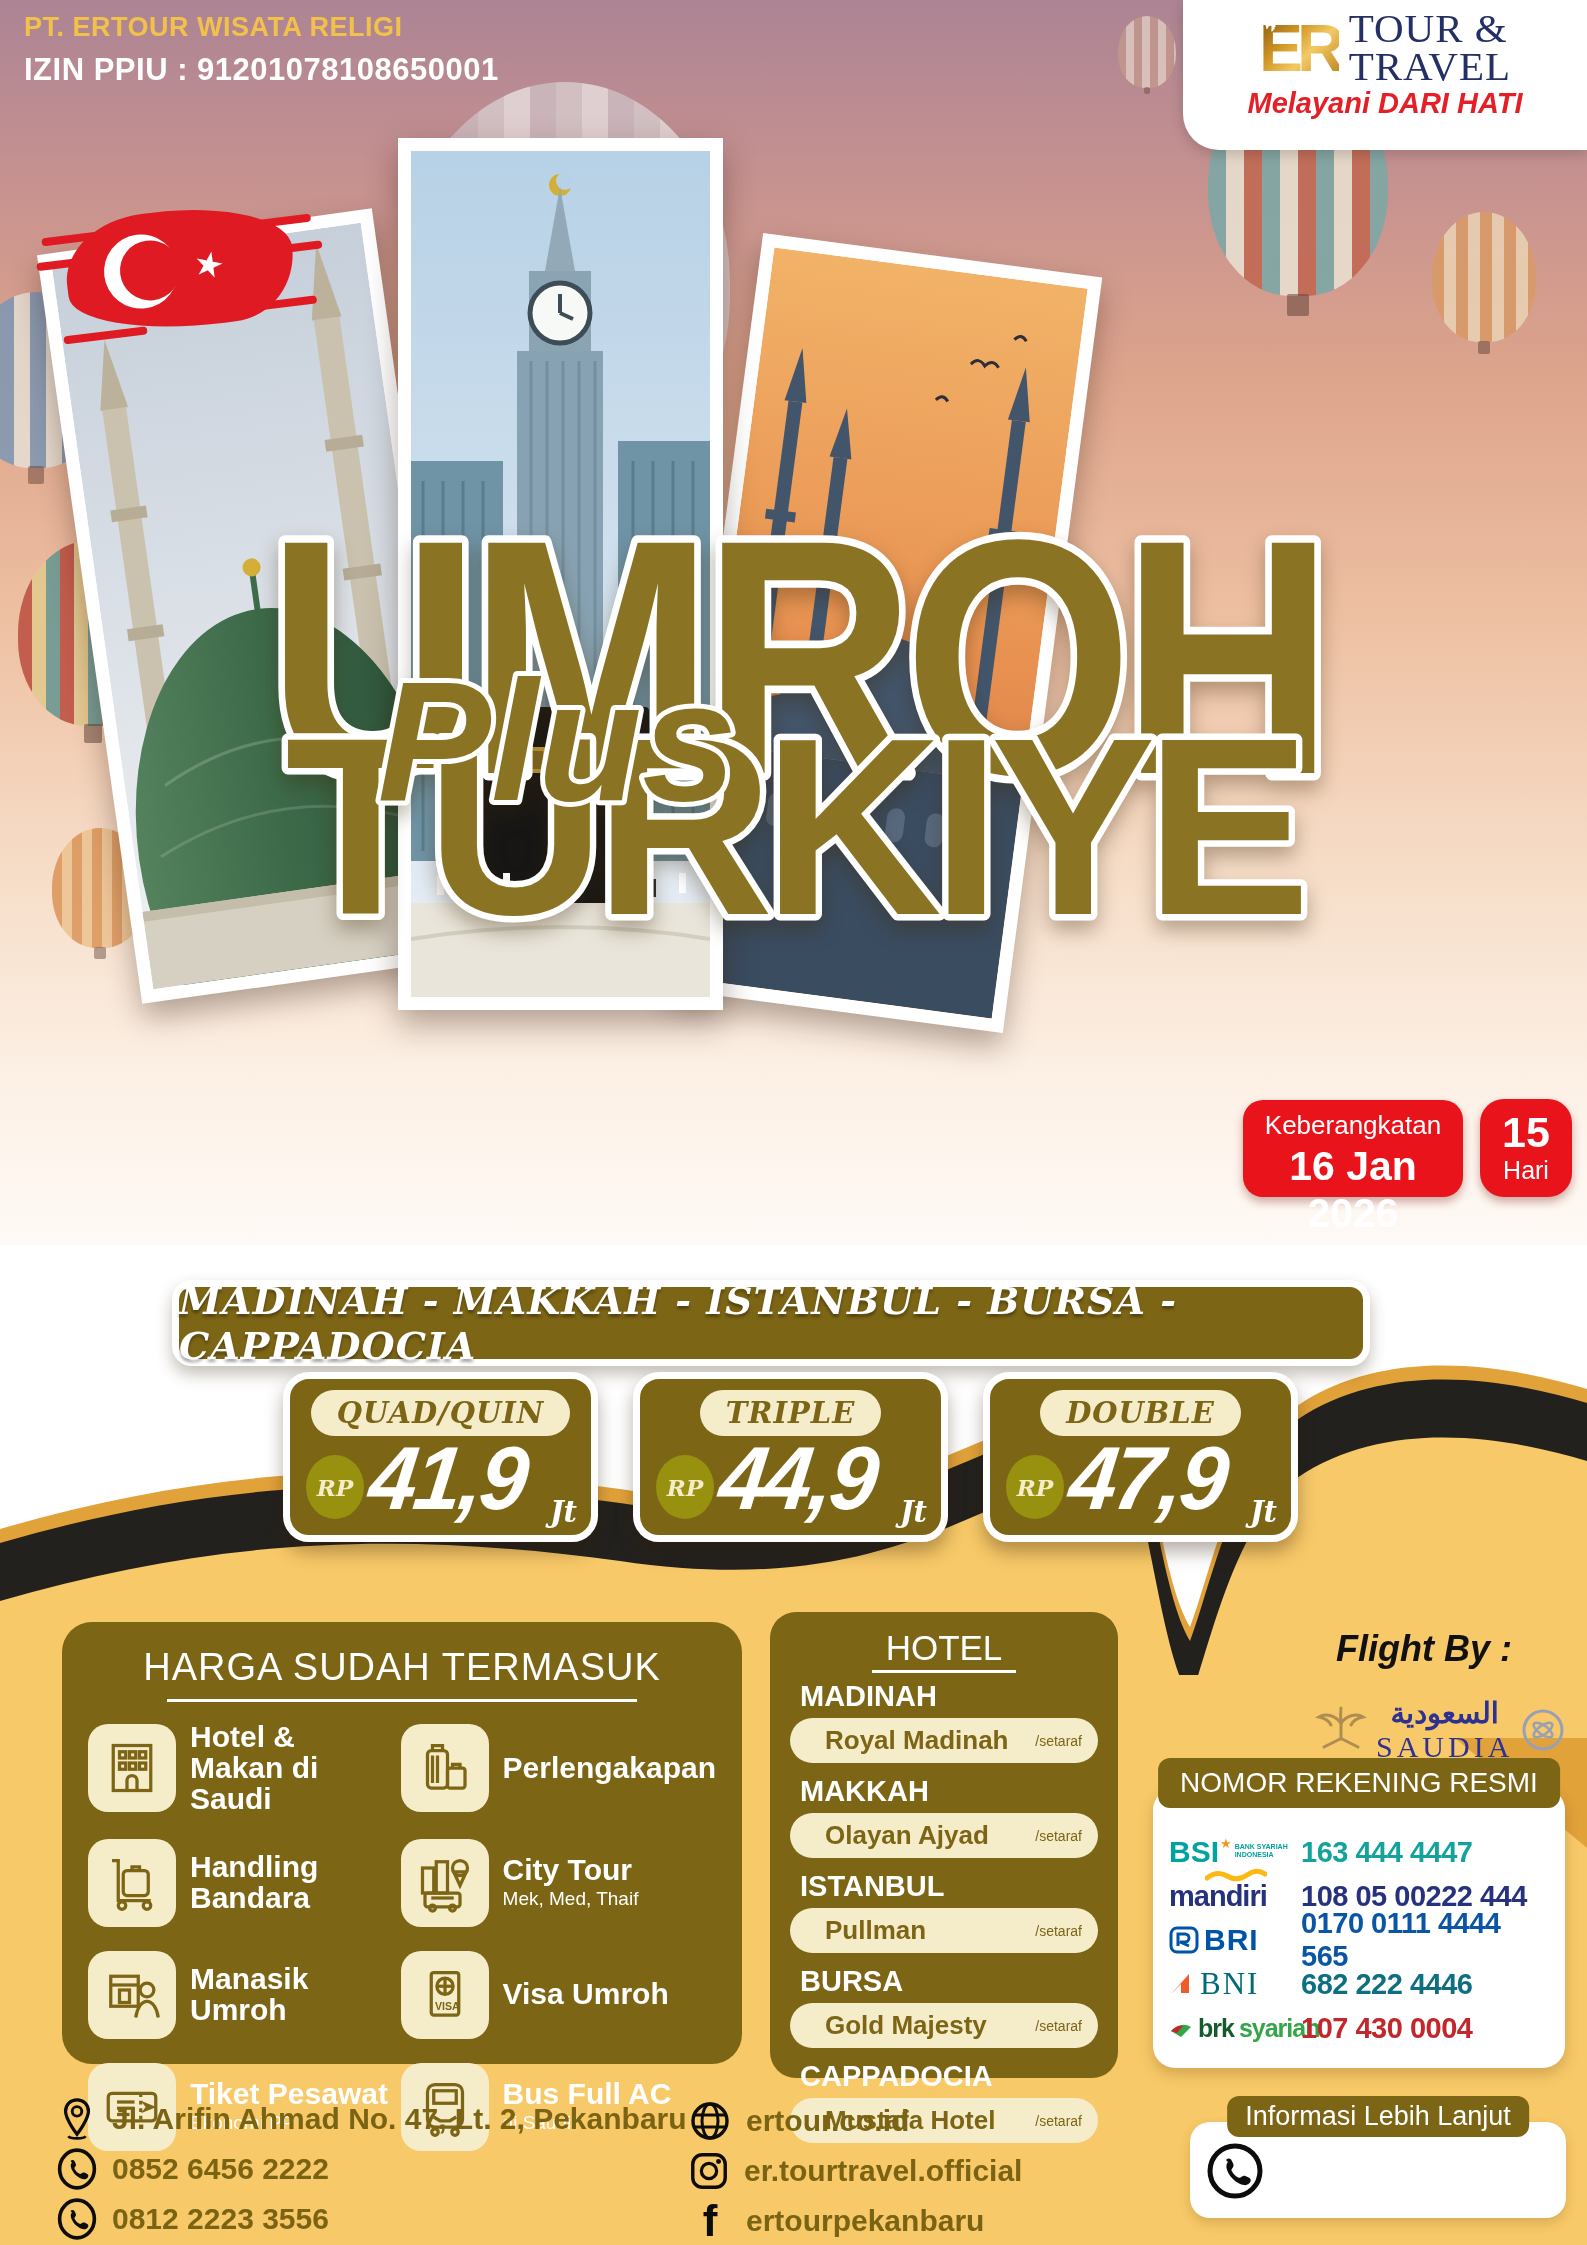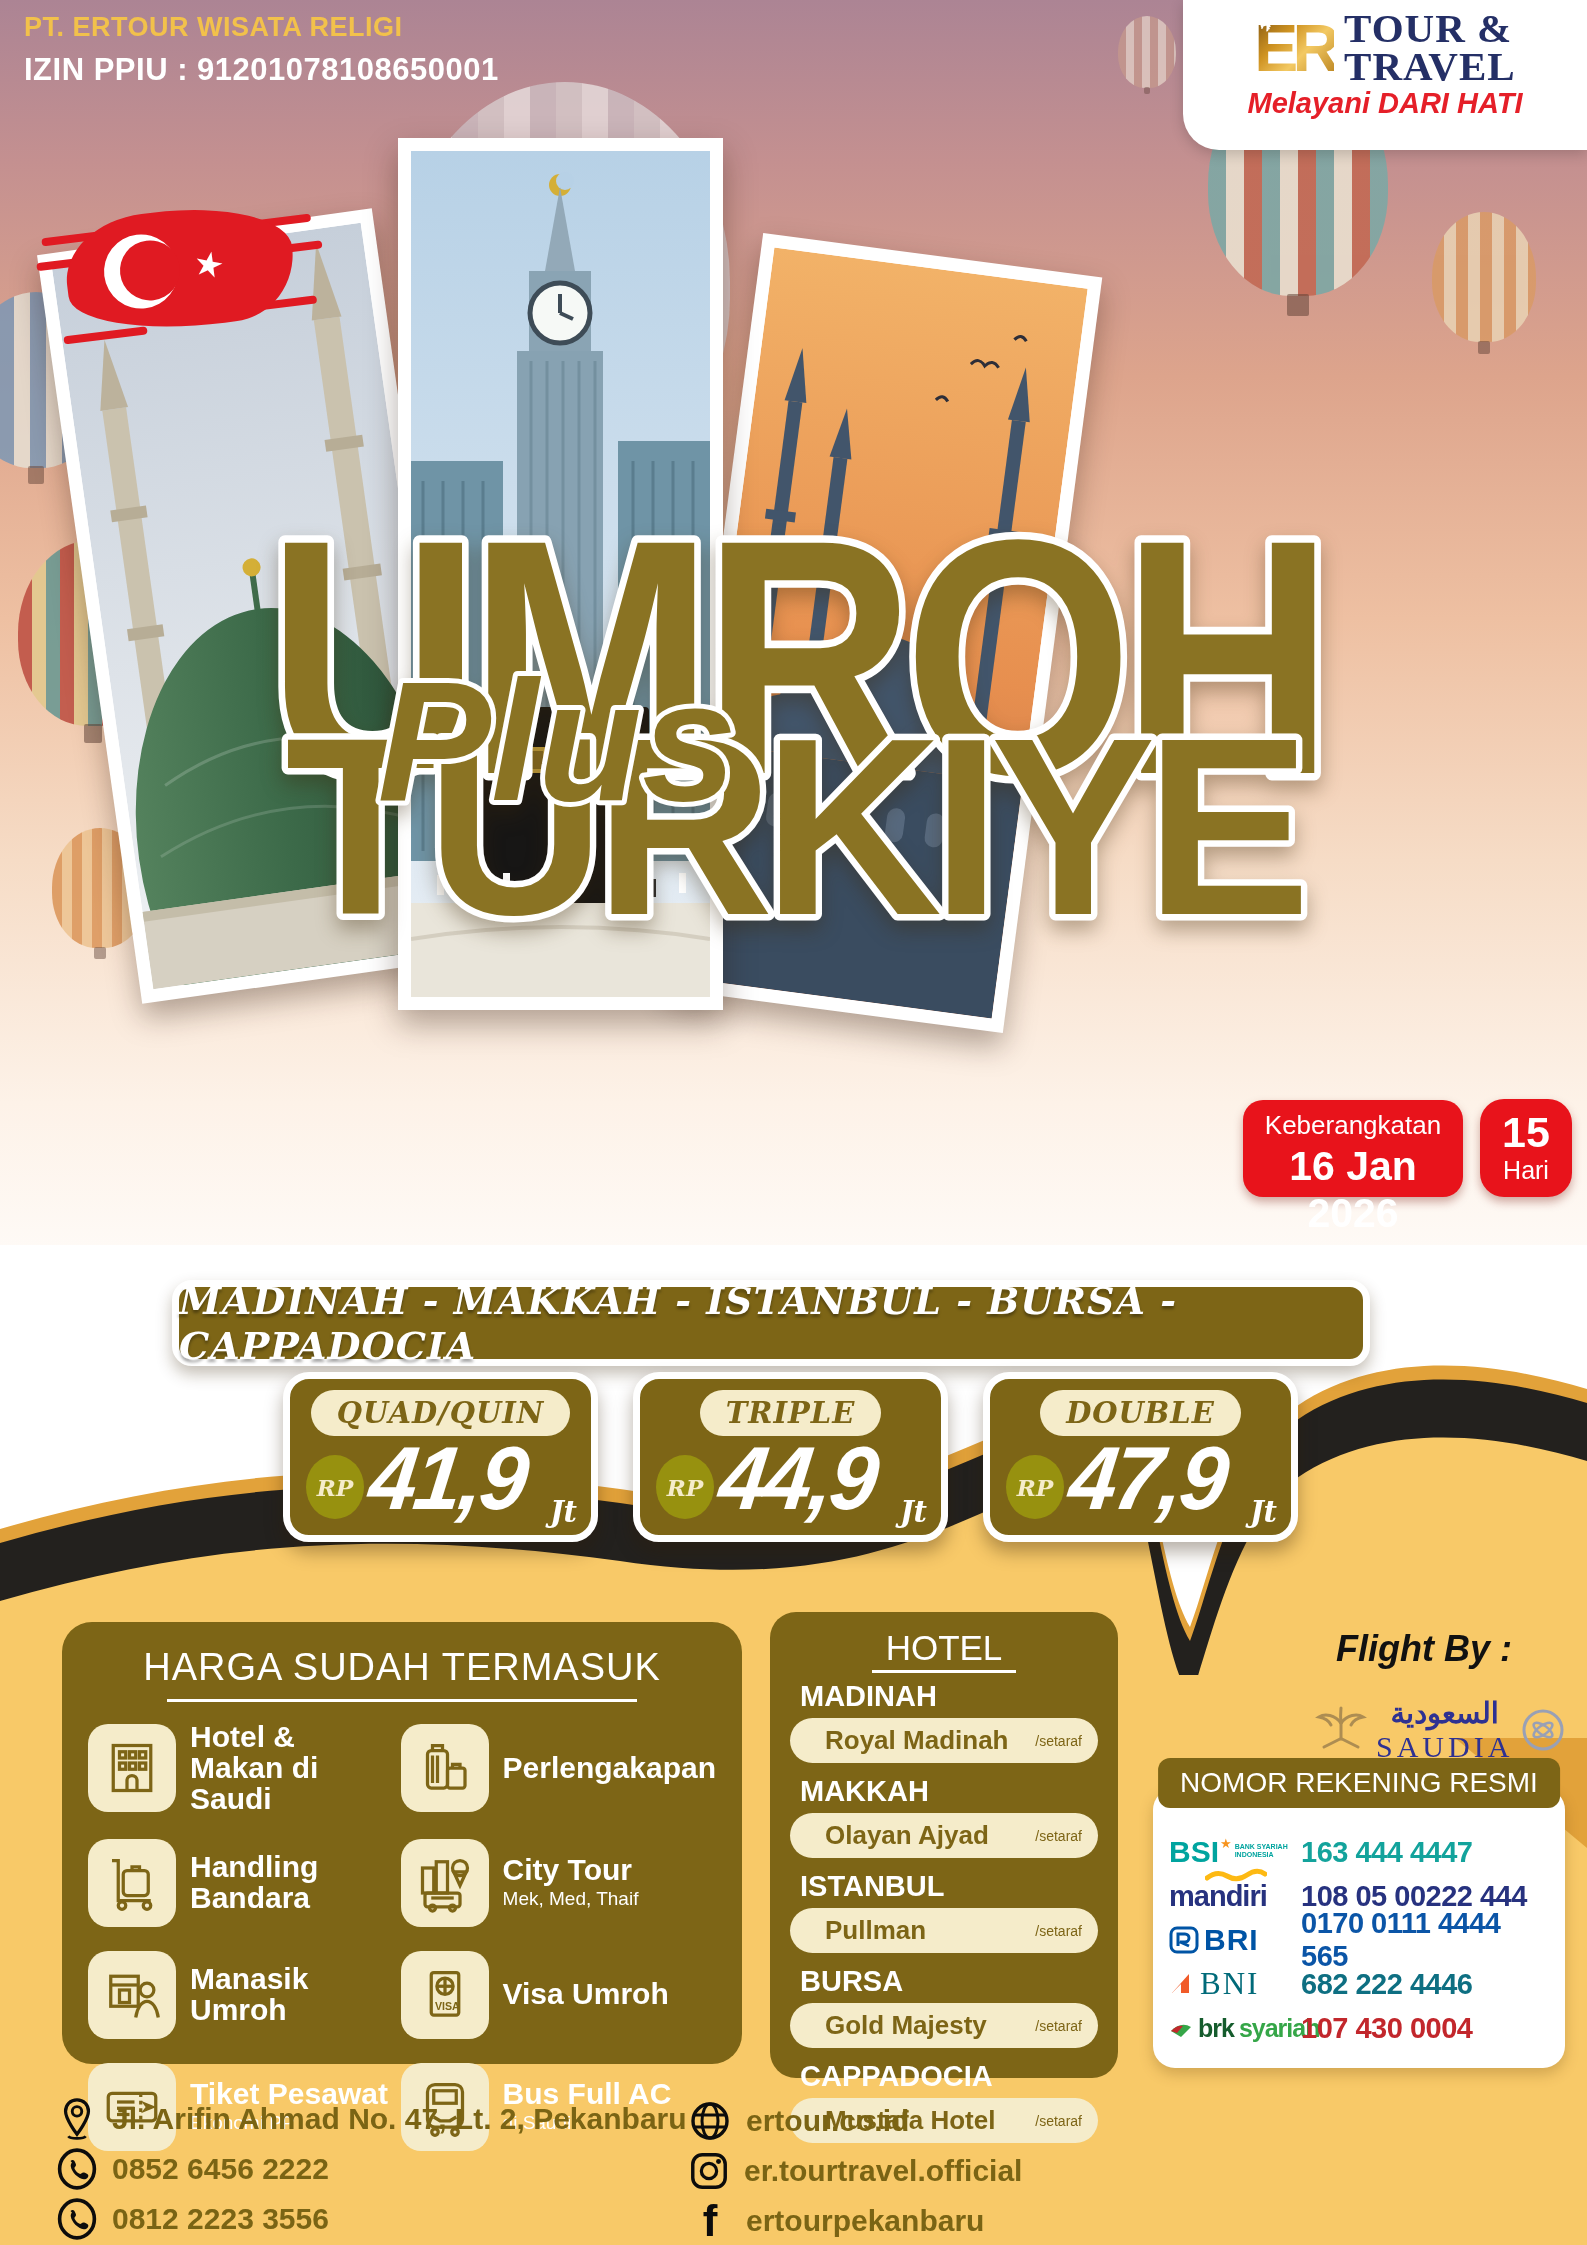--- a/index.html
+++ b/index.html
@@ -35,21 +35,21 @@
   .hdr-company{font-size:27px;font-weight:bold;color:#f2c14b;letter-spacing:.5px;}
   .hdr-license{font-size:31px;font-weight:bold;color:#fff;margin-top:9px;letter-spacing:.5px;}
   .logo-card{position:absolute;left:1183px;top:0;width:404px;height:150px;background:#fff;
     border-radius:0 0 0 36px;z-index:6;box-shadow:0 4px 14px rgba(0,0,0,.18);padding:10px 14px;box-sizing:border-box;}
   .logo-row{display:flex;align-items:center;justify-content:center;gap:10px;}
   .monogram{position:relative;font-size:66px;font-weight:800;letter-spacing:-6px;
     background:linear-gradient(135deg,#7e5310,#cf9322 35%,#f3c963 60%,#b67f1b);
     -webkit-background-clip:text;background-clip:text;color:transparent;line-height:1;}
   .monogram .plane{position:absolute;left:6px;top:2px;font-size:18px;color:#fff;
     -webkit-background-clip:border-box;background:none;transform:rotate(-18deg);}
-  .brandname{color:#242f66;font-family:"Liberation Serif",serif;font-weight:bold;
+  .brandname{color:#242f66;font-family:"Liberation Serif",serif;font-weight:normal;
     font-size:41px;line-height:.92;letter-spacing:1px;}
   .tagline{text-align:center;color:#e51f28;font-size:29px;font-weight:800;margin-top:2px;font-style:italic;}
   
   .flag{position:absolute;left:52px;top:200px;width:252px;height:138px;transform:rotate(-7deg);z-index:5;}
   .flag-core{position:absolute;left:14px;top:10px;right:10px;bottom:10px;background:#e01a22;
     border-radius:38% 62% 30% 70%/55% 45% 60% 40%;}
   .flag .streak{position:absolute;height:8px;background:#e01a22;border-radius:4px;}
   .s1{left:-6px;top:22px;width:90px;}  .s2{left:-14px;top:46px;width:70px;height:6px;}
   .s3{right:-12px;top:30px;width:96px;} .s4{right:-20px;top:58px;width:80px;height:6px;}
   .s5{right:-8px;bottom:18px;width:70px;} .s6{left:4px;bottom:8px;width:84px;height:6px;}
@@ -631,20 +631,27 @@
             </svg>
             <span class="brk-a">brk</span>
               <span class="brk-b">syariah</span>
           </div>
         </div>
         <div class="bank-num num-brk">107 430 0004</div>
       </div>
     </div>
   </div>
 
+  <div class="infobox">
+    <div class="infobox-header">Informasi Lebih Lanjut</div>
+    <svg width="58" height="58" viewBox="0 0 58 58">
+      <circle cx="29" cy="29" r="25" stroke="#0c0c0c" stroke-width="5" fill="none"></circle>
+      <path d="M20 18c2.2-2.2 4.6-1.7 5.8.7l1.3 2.7c.9 1.9.5 3.5-1 5-.8.8-.8 1.8-.1 3.1 1.3 2.4 3.4 4.5 5.8 5.8 1.3.7 2.3.7 3.1-.1 1.5-1.5 3.1-1.9 5-1l2.7 1.3c2.4 1.2 2.9 3.6.7 5.8-1.3 1.3-3.1 2-5 1.8-8-1-16.9-9.9-17.9-17.9-.2-1.9.5-3.9 1.6-5.2z" fill="#0c0c0c"></path>
+    </svg>
+  </div>
 
   <div class="footer-col fc-left">
     <div class="f-row">
       <svg width="42" height="46" viewBox="0 0 44 48">
         <path d="M22 4c7 0 12 5.2 12 12 0 8.5-12 24-12 24S10 24.5 10 16C10 9.2 15 4 22 4z" stroke="#0c0c0c" stroke-width="3.4" fill="none"></path>
         <circle cx="22" cy="16" r="5" stroke="#0c0c0c" stroke-width="3" fill="none"></circle>
         <path d="M13 42c2 3 16 3 18 0" stroke="#0c0c0c" stroke-width="3" fill="none"></path>
       </svg>
       <span class="f-text">Jl. Arifin Ahmad No. 47, Lt. 2, Pekanbaru</span>
     </div>

